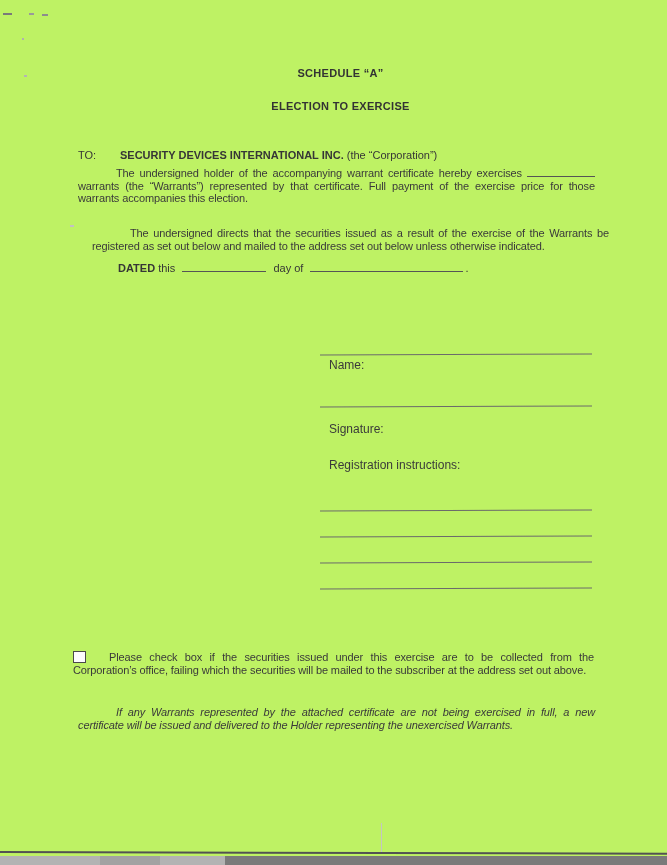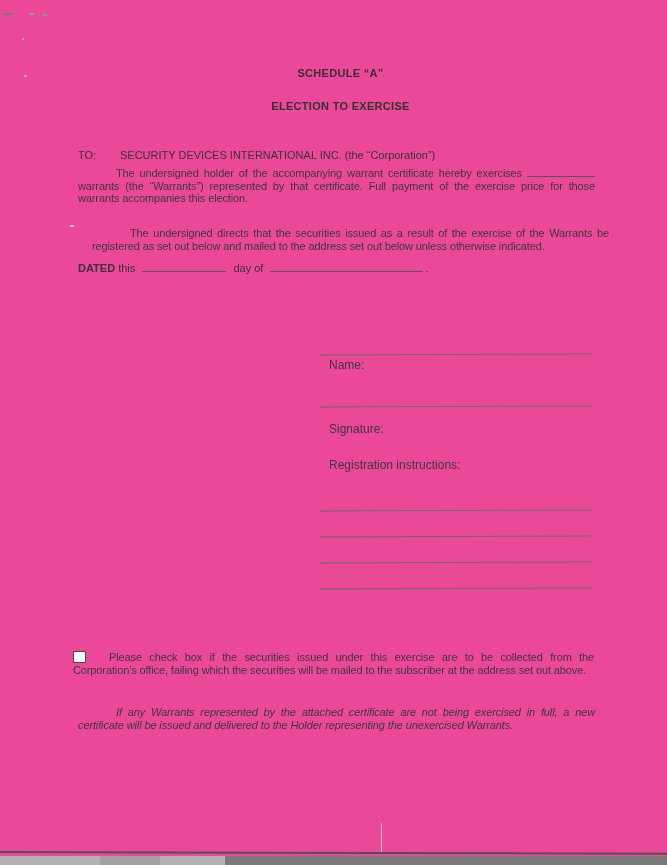--- a/index.html
+++ b/index.html
@@ -3,21 +3,21 @@
 <meta charset="utf-8">
 <style>
   * { margin: 0; padding: 0; box-sizing: border-box; }
   html, body { background: #e8e8e8; }
   body { font-family: "Liberation Sans", sans-serif; }
 
   .page {
     position: relative;
     width: 667px;
     height: 865px;
-    background: #ec4899;
+    background: #bef264;
     overflow: hidden;
     color: #363636;
   }
 
   
   .artifact { position: absolute; pointer-events: none; }
   .a1 { left: 3px;  top: 13px; width: 9px; height: 2px; background: #7a7a7a; }
   .a2 { left: 29px; top: 13px; width: 5px; height: 2px; background: #9a9a9a; }
   .a3 { left: 42px; top: 14px; width: 6px; height: 2px; background: #8d8d8d; }
   .a4 { left: 22px; top: 38px; width: 2px; height: 2px; background: #b0b0b0; }
@@ -33,21 +33,21 @@
     font-weight: bold;
     font-size: 11px;
     letter-spacing: 0.3px;
     color: #333;
   }
   .title1 { top: 67px; }
   .title2 { top: 100px; }
 
   .to-line { left: 78px; top: 149px; font-size: 11px; }
   .to-label { font-weight: normal; display: inline-block; width: 42px; }
-  .to-company { font-weight: normal; }
+  .to-company { font-weight: bold; }
 
   .para {
     left: 78px;
     width: 517px;
     font-size: 11px;
     line-height: 12.6px;
     text-align: justify;
     letter-spacing: -0.12px;
     color: #3a3a3a;
   }
@@ -59,21 +59,21 @@
 
   .blank {
     display: inline-block;
     border-bottom: 1px solid #555;
     height: 10px;
     vertical-align: baseline;
   }
   .blank-exercises { width: 68px; }
 
   .dated-line { left: 78px; top: 262px; font-size: 11px; white-space: nowrap; }
-  .dated-word { font-weight: bold; }
+  .dated-word { font-weight: bold; margin-left: 40px; }
   .blank-day { width: 84px; margin: 0 4px; }
   .blank-month { width: 153px; margin: 0 2px 0 4px; }
 
   
   .rule {
     position: absolute;
     left: 320px;
     width: 272px;
     border-top: 1px solid #6b6b6b;
     height: 0;

